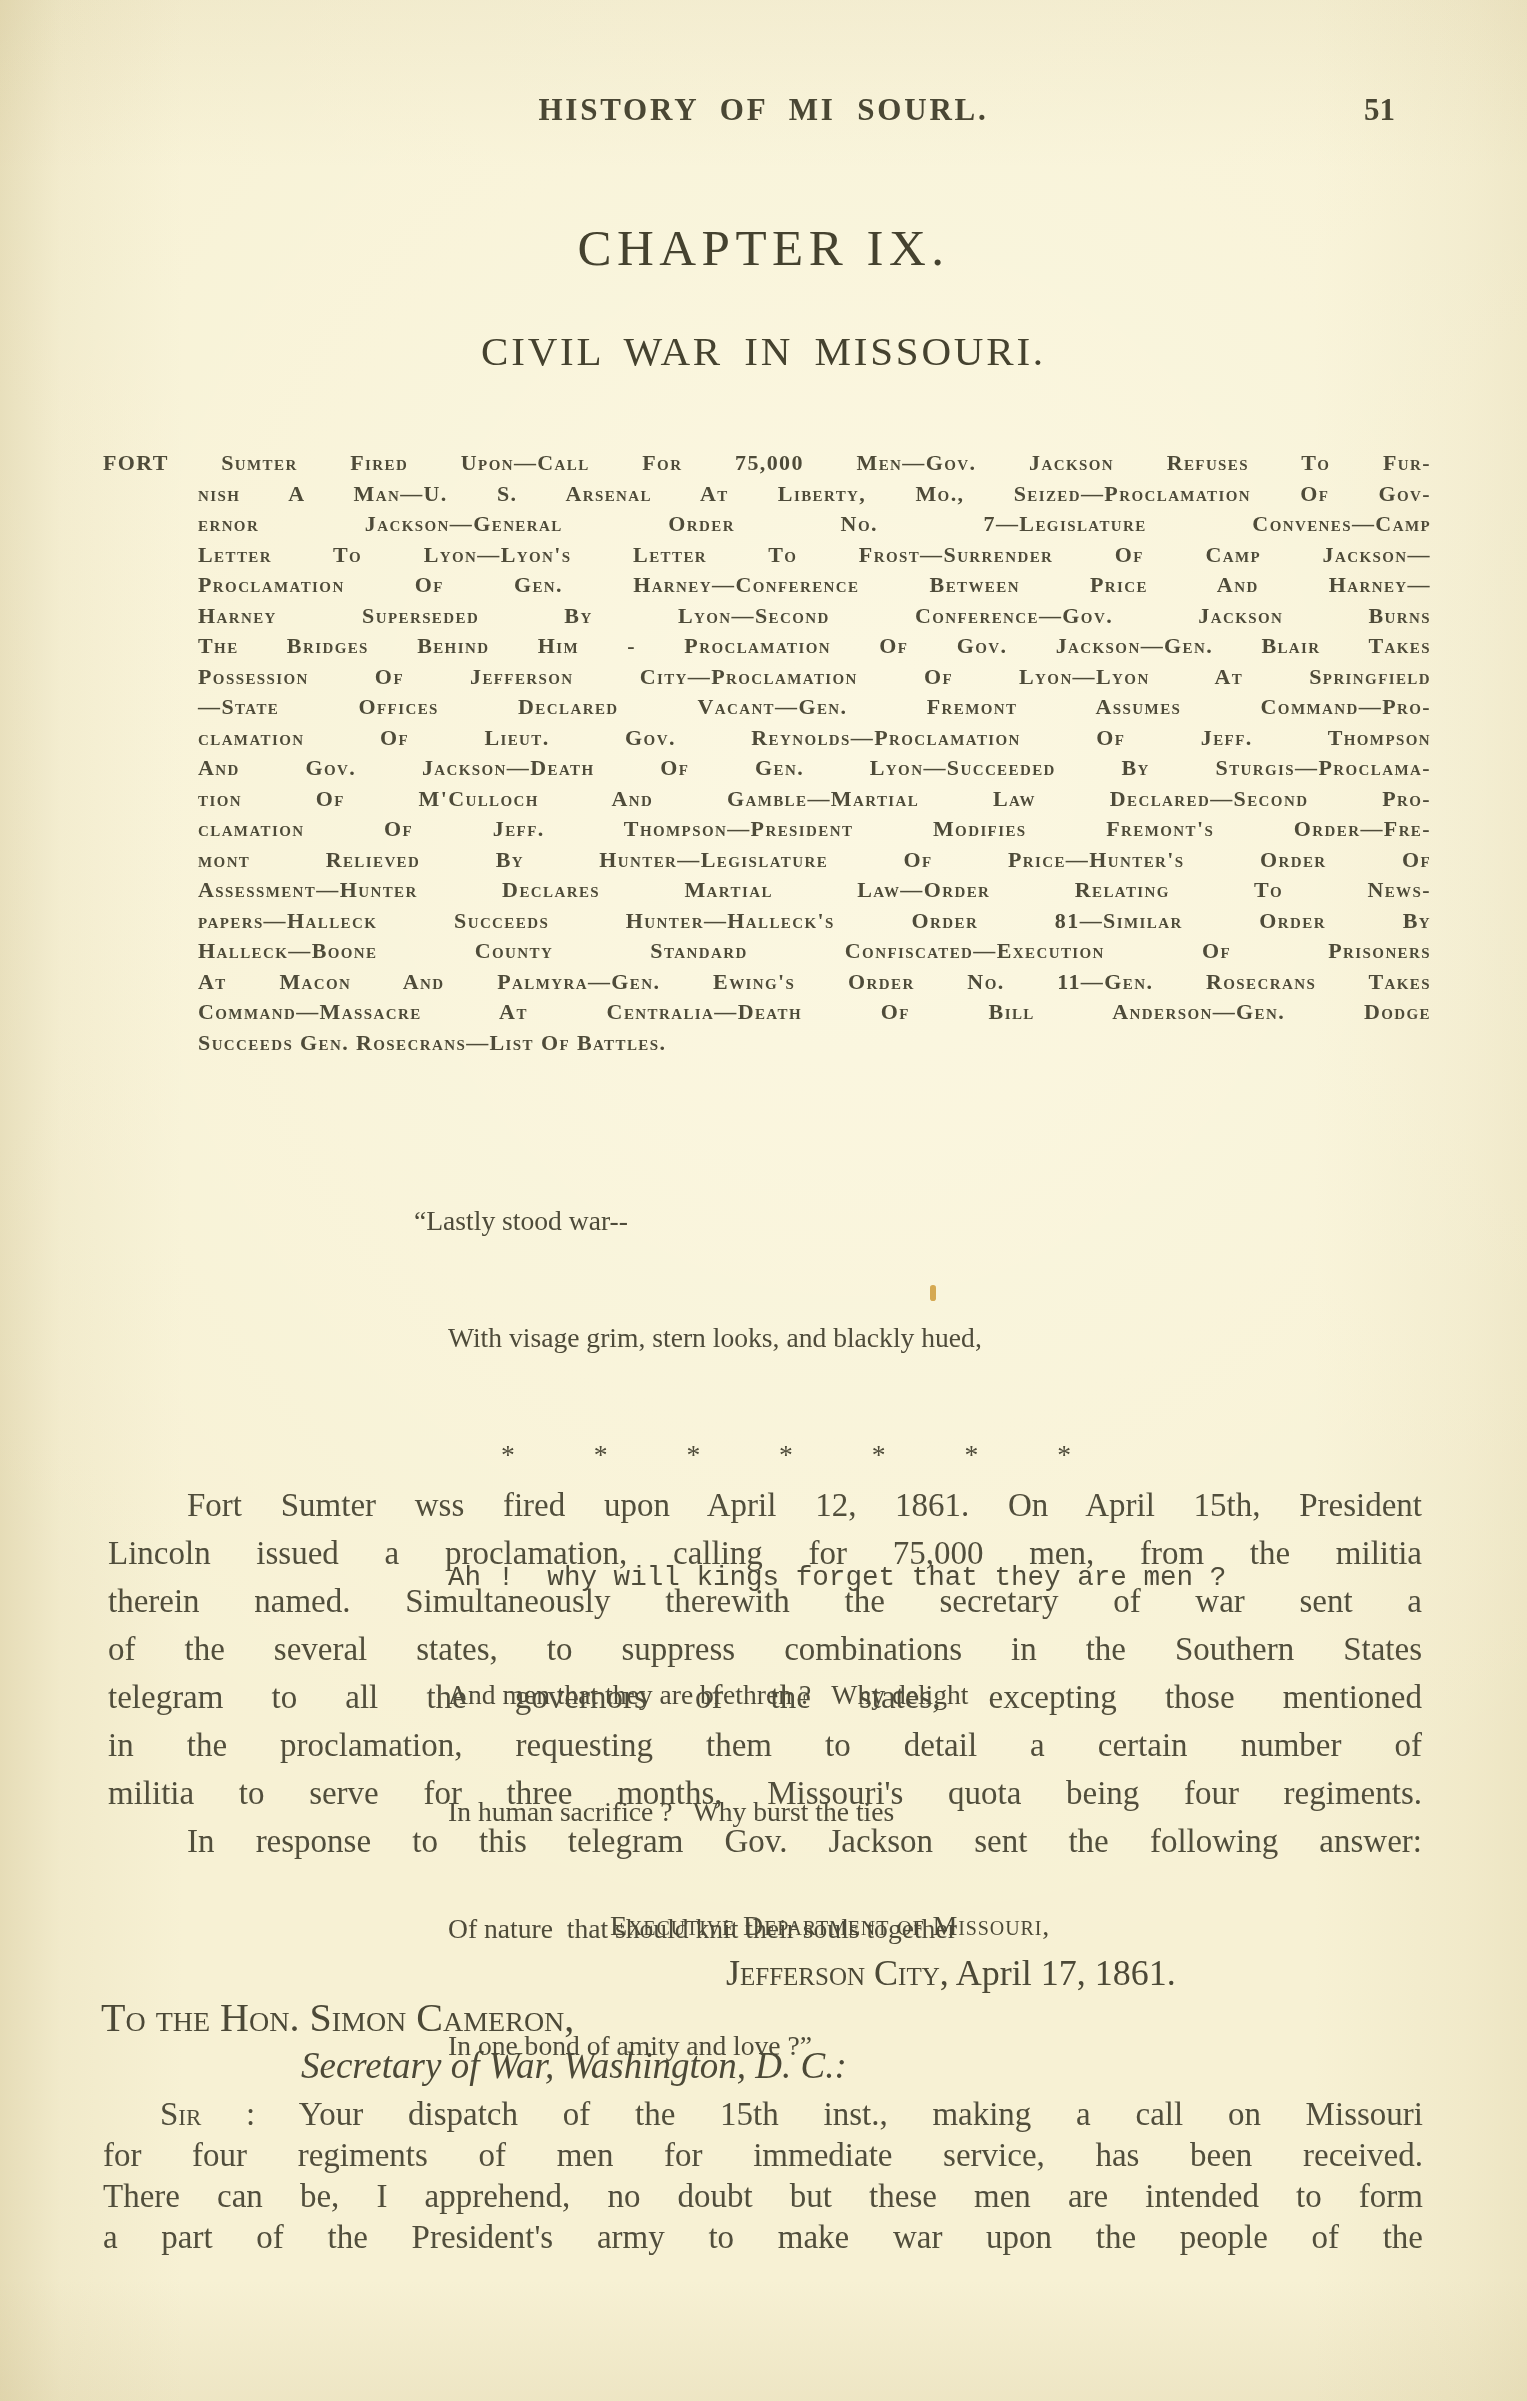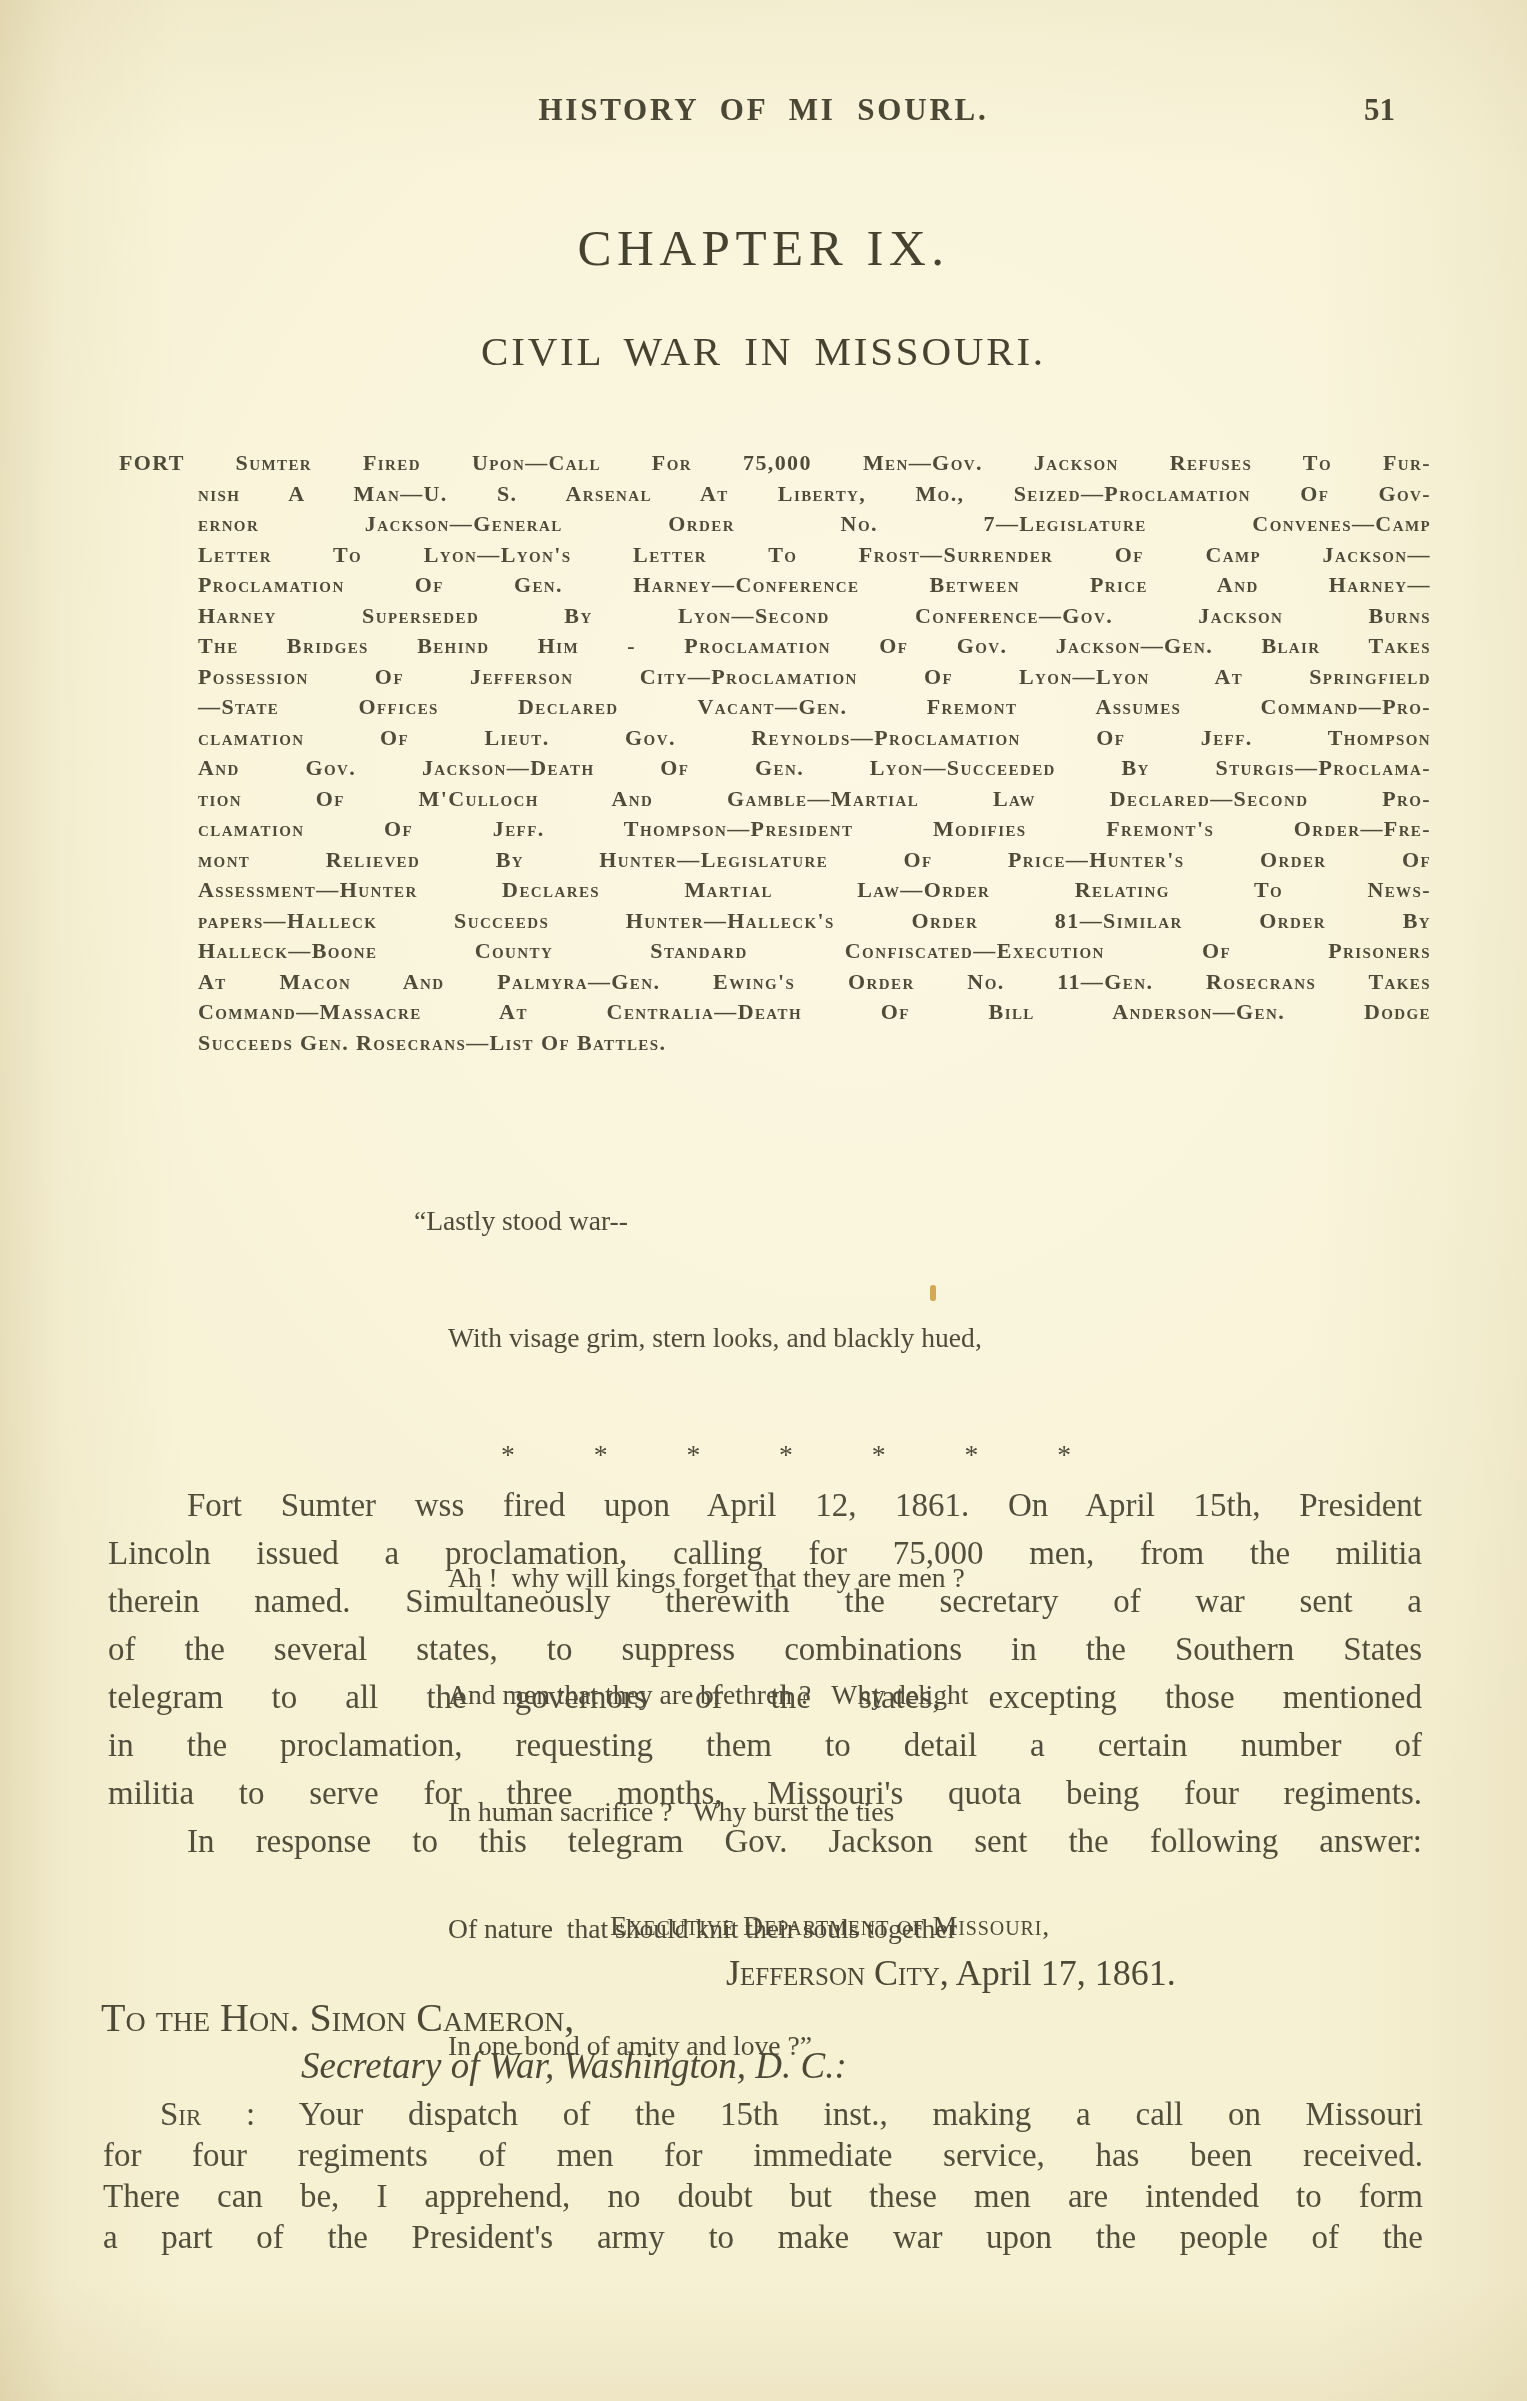--- a/index.html
+++ b/index.html
@@ -27,29 +27,29 @@
   .chapter-title{
     position:absolute;top:327px;left:0;right:0;text-align:center;
     font-size:41px;letter-spacing:2.8px;word-spacing:8.3px;color:#45422f;
   }
   .synopsis{
     position:absolute;top:448px;left:103px;width:1328px;
     font-size:22px;line-height:30.5px;font-weight:bold;
     font-variant:small-caps;letter-spacing:1.4px;color:#4e4b39;
   }
   .syn-line{margin-left:95px;text-align:justify;text-align-last:justify;}
-  .syn-line.first{margin-left:16px;}
+  .syn-line.first{margin-left:0;}
   .syn-line.last{text-align-last:left;}
   .poem{
     position:absolute;top:1123px;left:448px;
     font-size:27.6px;line-height:39px;color:#4e4b3a;white-space:pre;
   }
   .poem-line1{margin-left:-34px;}
   .poem-ast{word-spacing:72px;margin-left:53px;letter-spacing:0;}
-  .poem-gap{margin-top:5.5px;}
+  .poem-gap{margin-top:5.5px;font-family:Liberation Mono, monospace;}
   .body-text{
     position:absolute;top:1481px;left:108px;width:1314px;
     font-size:33px;line-height:48px;color:#514e3c;
   }
   .body-line{text-align:justify;text-align-last:justify;}
   .body-line.indent{padding-left:79px;}
   .letter-dept{position:absolute;top:1910px;left:610px;font-size:28px;font-variant:small-caps;letter-spacing:0.9px;color:#4c4937;}
   .letter-place{position:absolute;top:1952px;left:726px;font-size:36px;color:#4c4937;}
   .sc{font-variant:small-caps;}
   .letter-to{position:absolute;top:1994px;left:101px;font-size:40px;font-variant:small-caps;color:#4c4937;}

